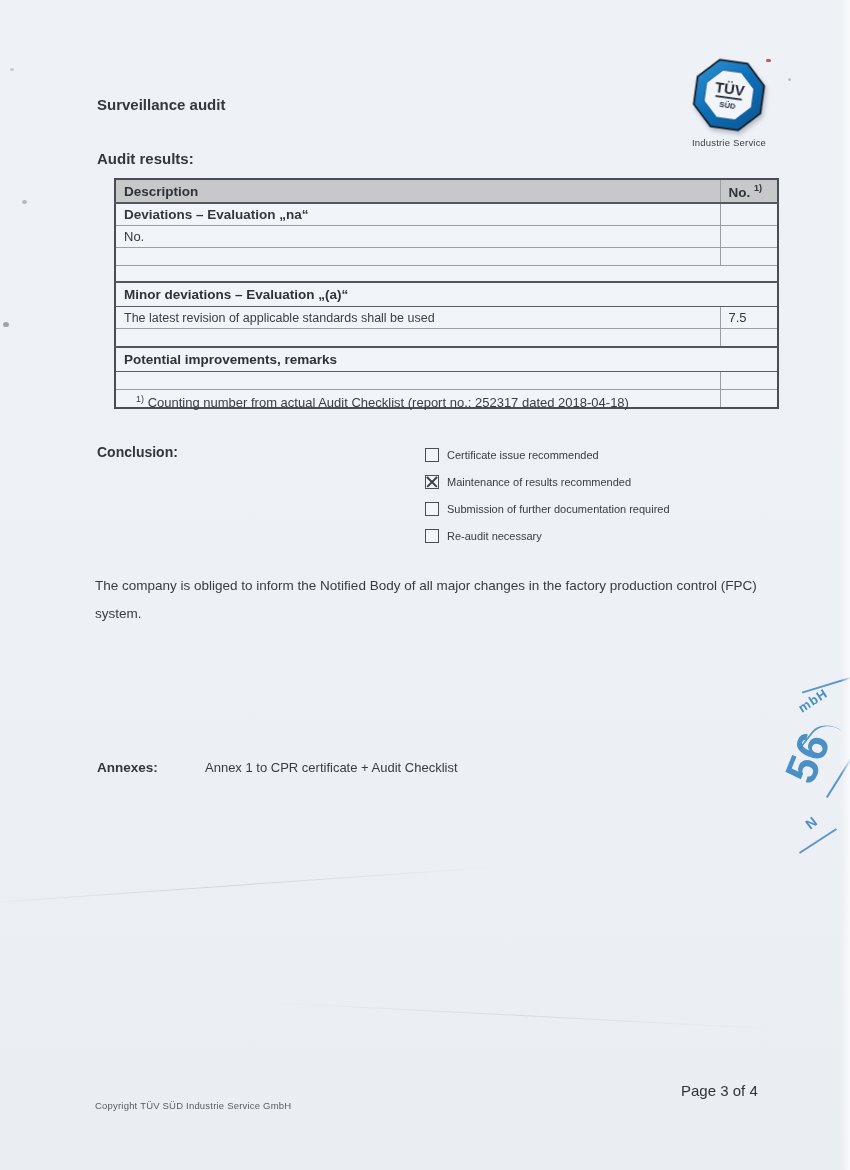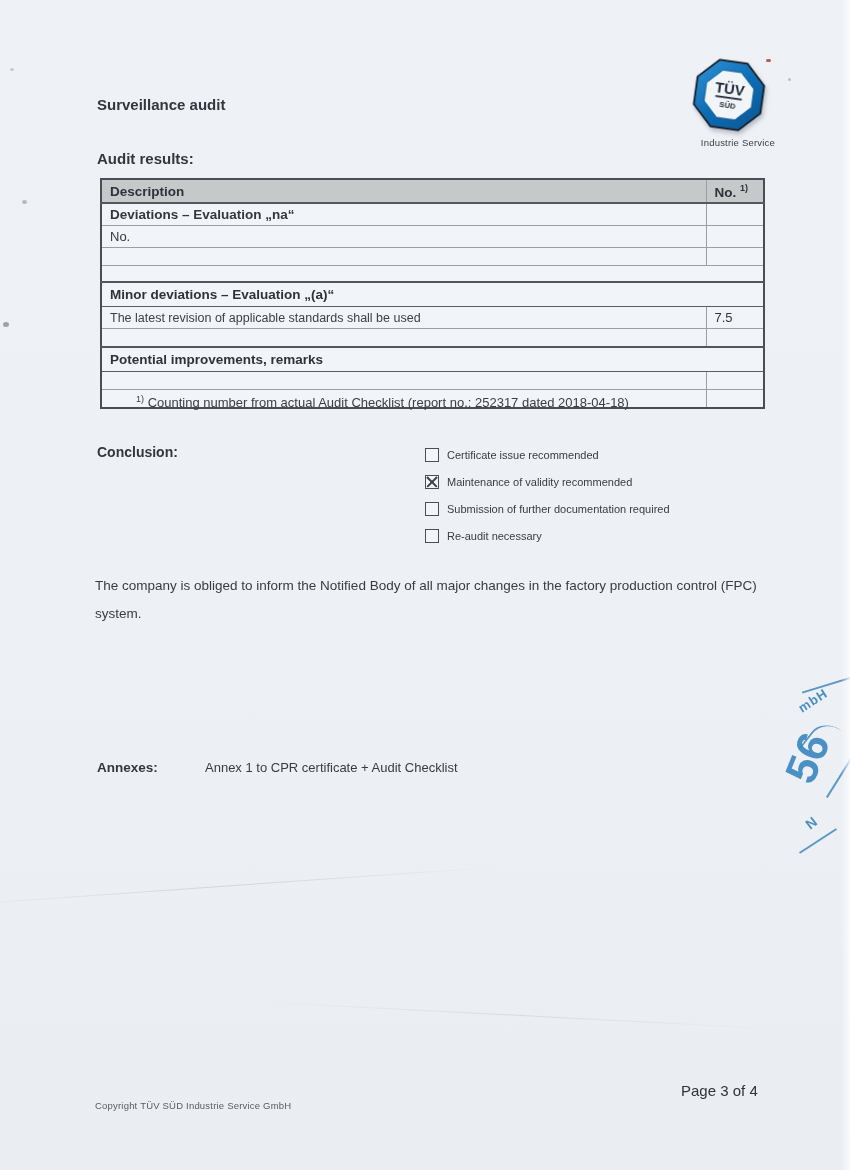--- a/index.html
+++ b/index.html
@@ -9,23 +9,23 @@
     font-family:"Liberation Sans",sans-serif;color:#383c42;
   }
   .abs{position:absolute;}
   
   .doc-title{left:97px;top:96px;font-size:15px;font-weight:bold;color:#33373d;}
   .section-heading{left:97px;top:150px;font-size:15px;font-weight:bold;color:#33373d;text-align:center;}
   
   .logo-block{left:683px;top:60px;width:92px;text-align:center;}
   .logo-block svg{transform:rotate(8deg);filter:drop-shadow(2px 3px 2px rgba(110,120,135,.45));}
   .logo-block svg text{font-family:"Liberation Sans",sans-serif;}
-  .logo-caption{margin-top:3px;font-size:9.5px;color:#3a3e44;letter-spacing:.2px;text-align:right;}
-  
-  .audit-table{position:absolute;left:100px;top:178px;width:663px;border-collapse:collapse;table-layout:fixed;
+  .logo-caption{margin-top:3px;font-size:9.5px;color:#3a3e44;letter-spacing:.2px;}
+  
+  .audit-table{position:absolute;left:114px;top:178px;width:663px;border-collapse:collapse;table-layout:fixed;
     font-size:13px;color:#34383e;background:#f1f4f8;border:2px solid #4a4e54;}
   .audit-table th,.audit-table td{border:1px solid #989fa6;padding:1px 8px;vertical-align:middle;overflow:hidden;white-space:nowrap;}
   .audit-table col.c1{width:605px;} .audit-table col.c2{width:58px;}
   .audit-table thead th{background:#c6c8ca;text-align:left;font-size:13.5px;font-weight:bold;height:20px;
     border-bottom:2px solid #55595e;color:#2f3339;}
   .audit-table sup{font-size:9px;}
   tr.data td{height:19px;margin-left:26px;}
   tr.data.bold td.cell-desc{font-weight:bold;font-size:13.5px;}
   tr.data.small td.cell-desc{font-size:12.5px;color:#3c4046;}
   tr.empty td{height:15px;}
@@ -164,21 +164,21 @@
   </div>
 
   <div class="abs conclusion-label">Conclusion:</div>
   <div class="abs conclusion-options">
       <div class="opt">
         <span class="cb"></span>
         <span class="opt-label">Certificate issue recommended</span>
       </div>
       <div class="opt">
         <span class="cb checked"></span>
-        <span class="opt-label">Maintenance of validity recommended</span>
+        <span class="opt-label">Maintenance of results recommended</span>
       </div>
       <div class="opt">
         <span class="cb"></span>
         <span class="opt-label">Submission of further documentation required</span>
       </div>
       <div class="opt">
         <span class="cb"></span>
         <span class="opt-label">Re-audit necessary</span>
       </div>
     </div>

